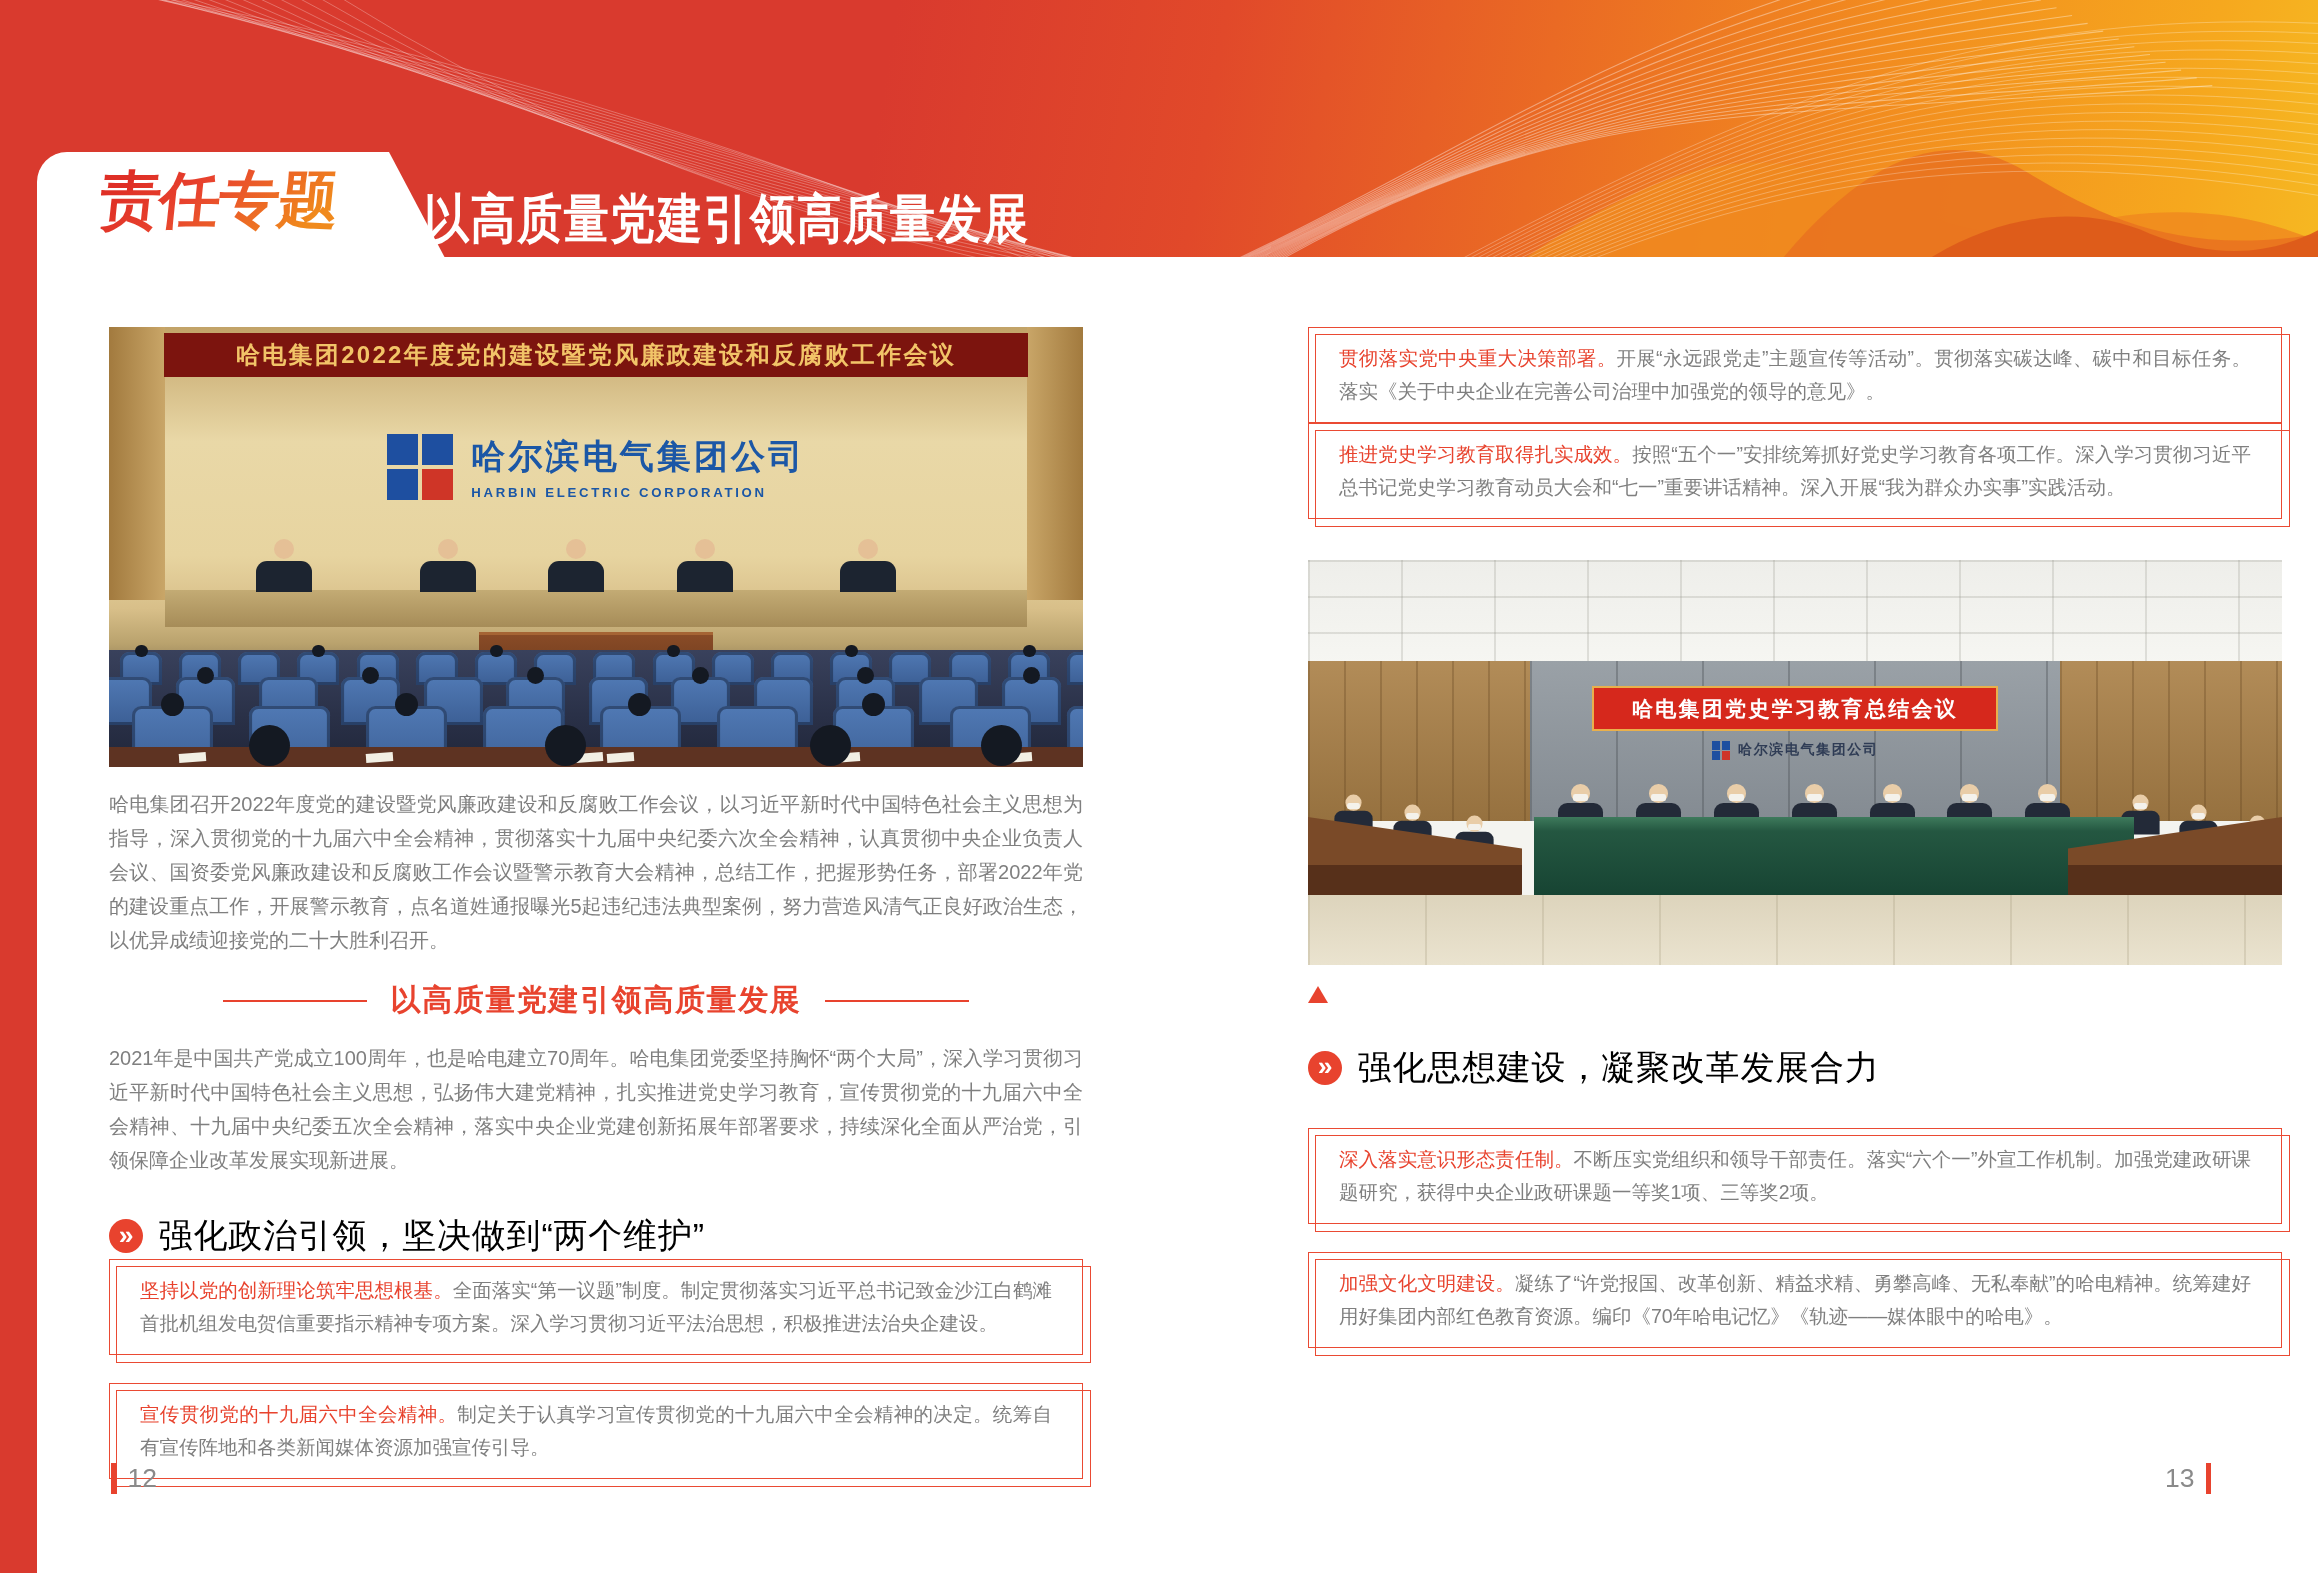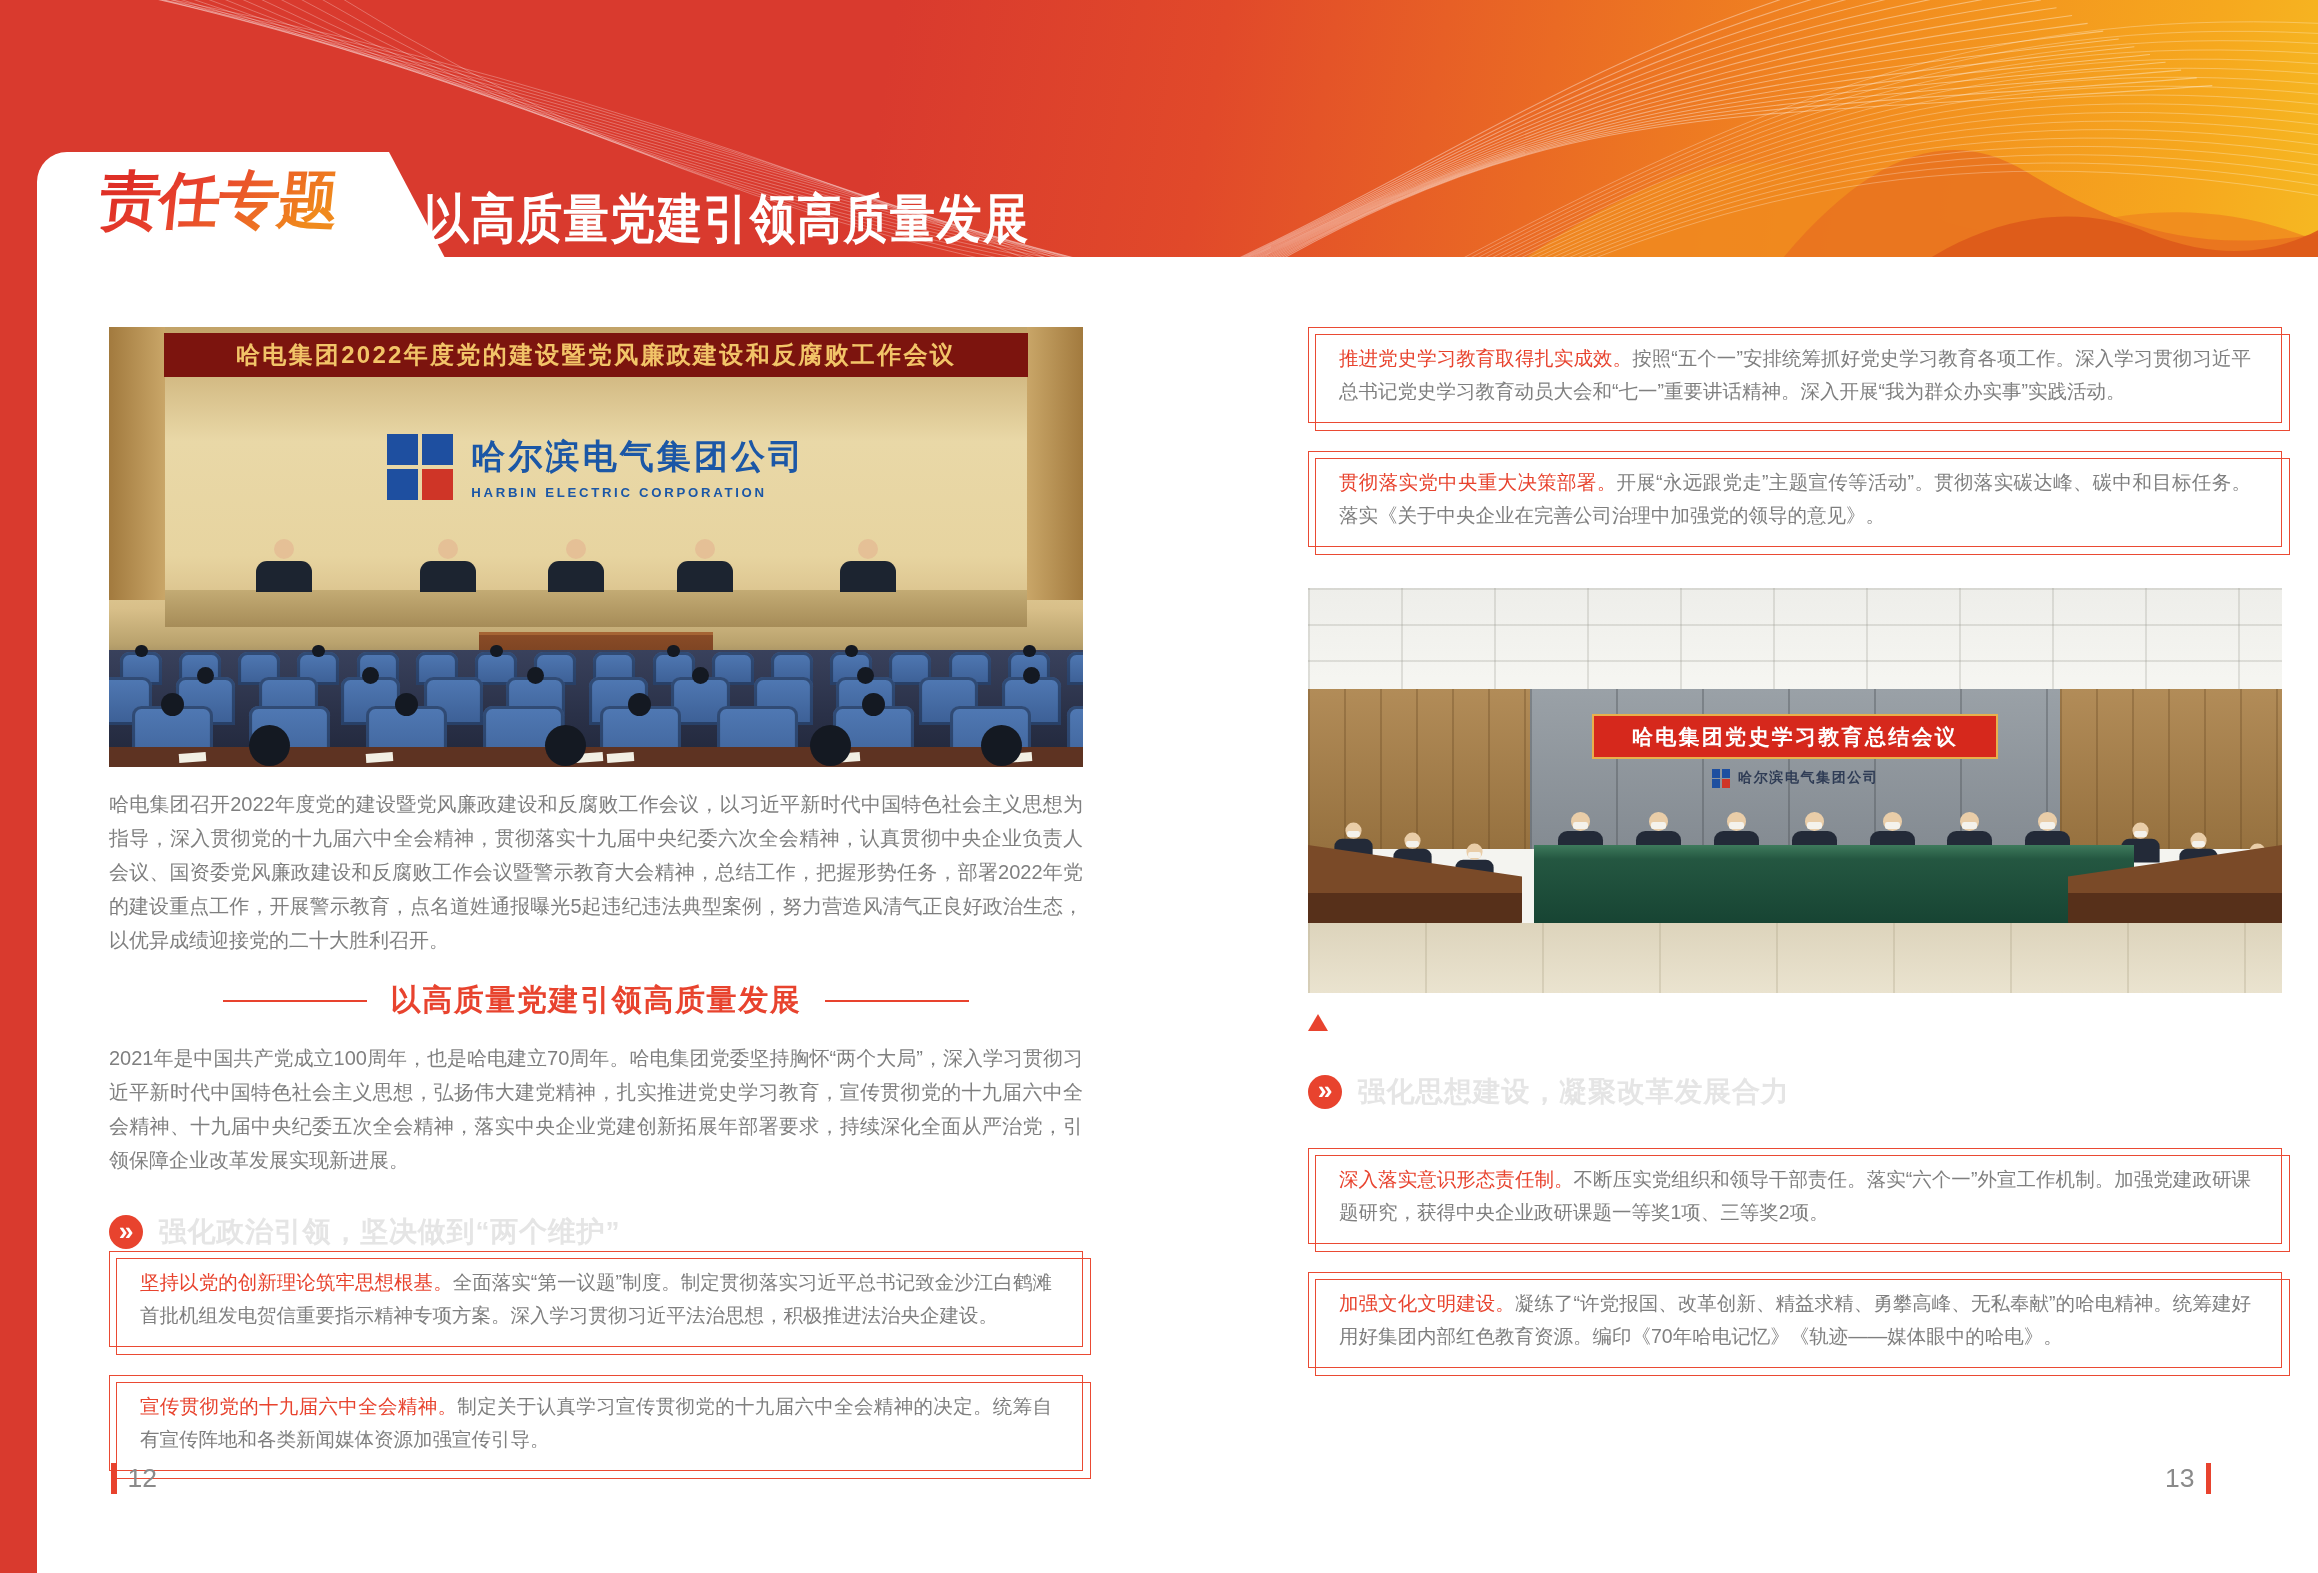--- a/index.html
+++ b/index.html
@@ -29,21 +29,21 @@
 
   .body-text{margin:20px 0 0 0;font-size:20px;line-height:34px;color:#7f7f7f;text-align:justify;}
 
   .center-heading{margin-top:23.4px;display:flex;align-items:center;justify-content:center;gap:23.4px;}
   .center-heading .rule{width:144px;height:2.3px;background:#e8432e;}
   .center-heading .ch-text{font-size:30px;font-weight:700;color:#e8432e;letter-spacing:1.6px;white-space:nowrap;}
 
   .section-head{margin-top:36px;display:flex;align-items:center;gap:15.6px;}
   .sh-icon{width:34px;height:34px;border-radius:50%;background:#e8432e;color:#ffffff;display:flex;
     align-items:center;justify-content:center;font-size:26.5px;font-weight:900;line-height:1;padding-bottom:3.1px;box-sizing:border-box;}
-  .sh-text{font-size:28px;font-weight:700;color:#e5e5e5;letter-spacing:0.8px;}
+  .sh-text{font-size:34px;font-weight:400;color:#000000;letter-spacing:0.8px;}
 
   .rbox{position:relative;border:1.6px solid #ea4a33;background:#ffffff;padding:14px 30px;box-sizing:border-box;}
   .rbox + .rbox{margin-top:28px;}
   .rbox::after{content:"";position:absolute;left:5.5px;top:5.5px;right:-8.6px;bottom:-8.6px;border:1.6px solid #ea4a33;pointer-events:none;}
   .rbox p{margin:0;font-size:19.5px;line-height:33px;color:#7f7f7f;text-align:justify;}
   .rbox .lead{color:#e8432e;}
 
   .caption{margin-top:20px;display:flex;align-items:center;gap:11px;}
   .caption .tri{width:0;height:0;border-left:10px solid transparent;border-right:10px solid transparent;
     border-bottom:17px solid #e8432e;}
@@ -325,25 +325,25 @@
     <div class="rbox">
       <p><span class="lead">坚持以党的创新理论筑牢思想根基。</span><span>全面落实“第一议题”制度。制定贯彻落实习近平总书记致金沙江白鹤滩首批机组发电贺信重要指示精神专项方案。深入学习贯彻习近平法治思想，积极推进法治央企建设。</span></p>
     </div>
     <div class="rbox">
       <p><span class="lead">宣传贯彻党的十九届六中全会精神。</span><span>制定关于认真学习宣传贯彻党的十九届六中全会精神的决定。统筹自有宣传阵地和各类新闻媒体资源加强宣传引导。</span></p>
     </div>
   </div>
 
   <div class="col col-right">
 
+    <div class="rbox">
+      <p><span class="lead">贯彻落实党中央重大决策部署。</span><span>开展“永远跟党走”主题宣传等活动”。贯彻落实碳达峰、碳中和目标任务。落实《关于中央企业在完善公司治理中加强党的领导的意见》。</span></p>
+    </div>
     <div class="rbox" style="margin-top:0;">
       <p><span class="lead">推进党史学习教育取得扎实成效。</span><span>按照“五个一”安排统筹抓好党史学习教育各项工作。深入学习贯彻习近平总书记党史学习教育动员大会和“七一”重要讲话精神。深入开展“我为群众办实事”实践活动。</span></p>
-    </div>
-    <div class="rbox">
-      <p><span class="lead">贯彻落实党中央重大决策部署。</span><span>开展“永远跟党走”主题宣传等活动”。贯彻落实碳达峰、碳中和目标任务。落实《关于中央企业在完善公司治理中加强党的领导的意见》。</span></p>
     </div>
 
     <div class="photo photo2" style="margin-top:41px;">
       <div class="p2-ceil"></div>
       <div class="p2-wallL"></div>
       <div class="p2-wallR"></div>
       <div class="p2-wallC"></div>
       <div class="p2-banner">
         <span>哈电集团党史学习教育总结会议</span>
       </div>

